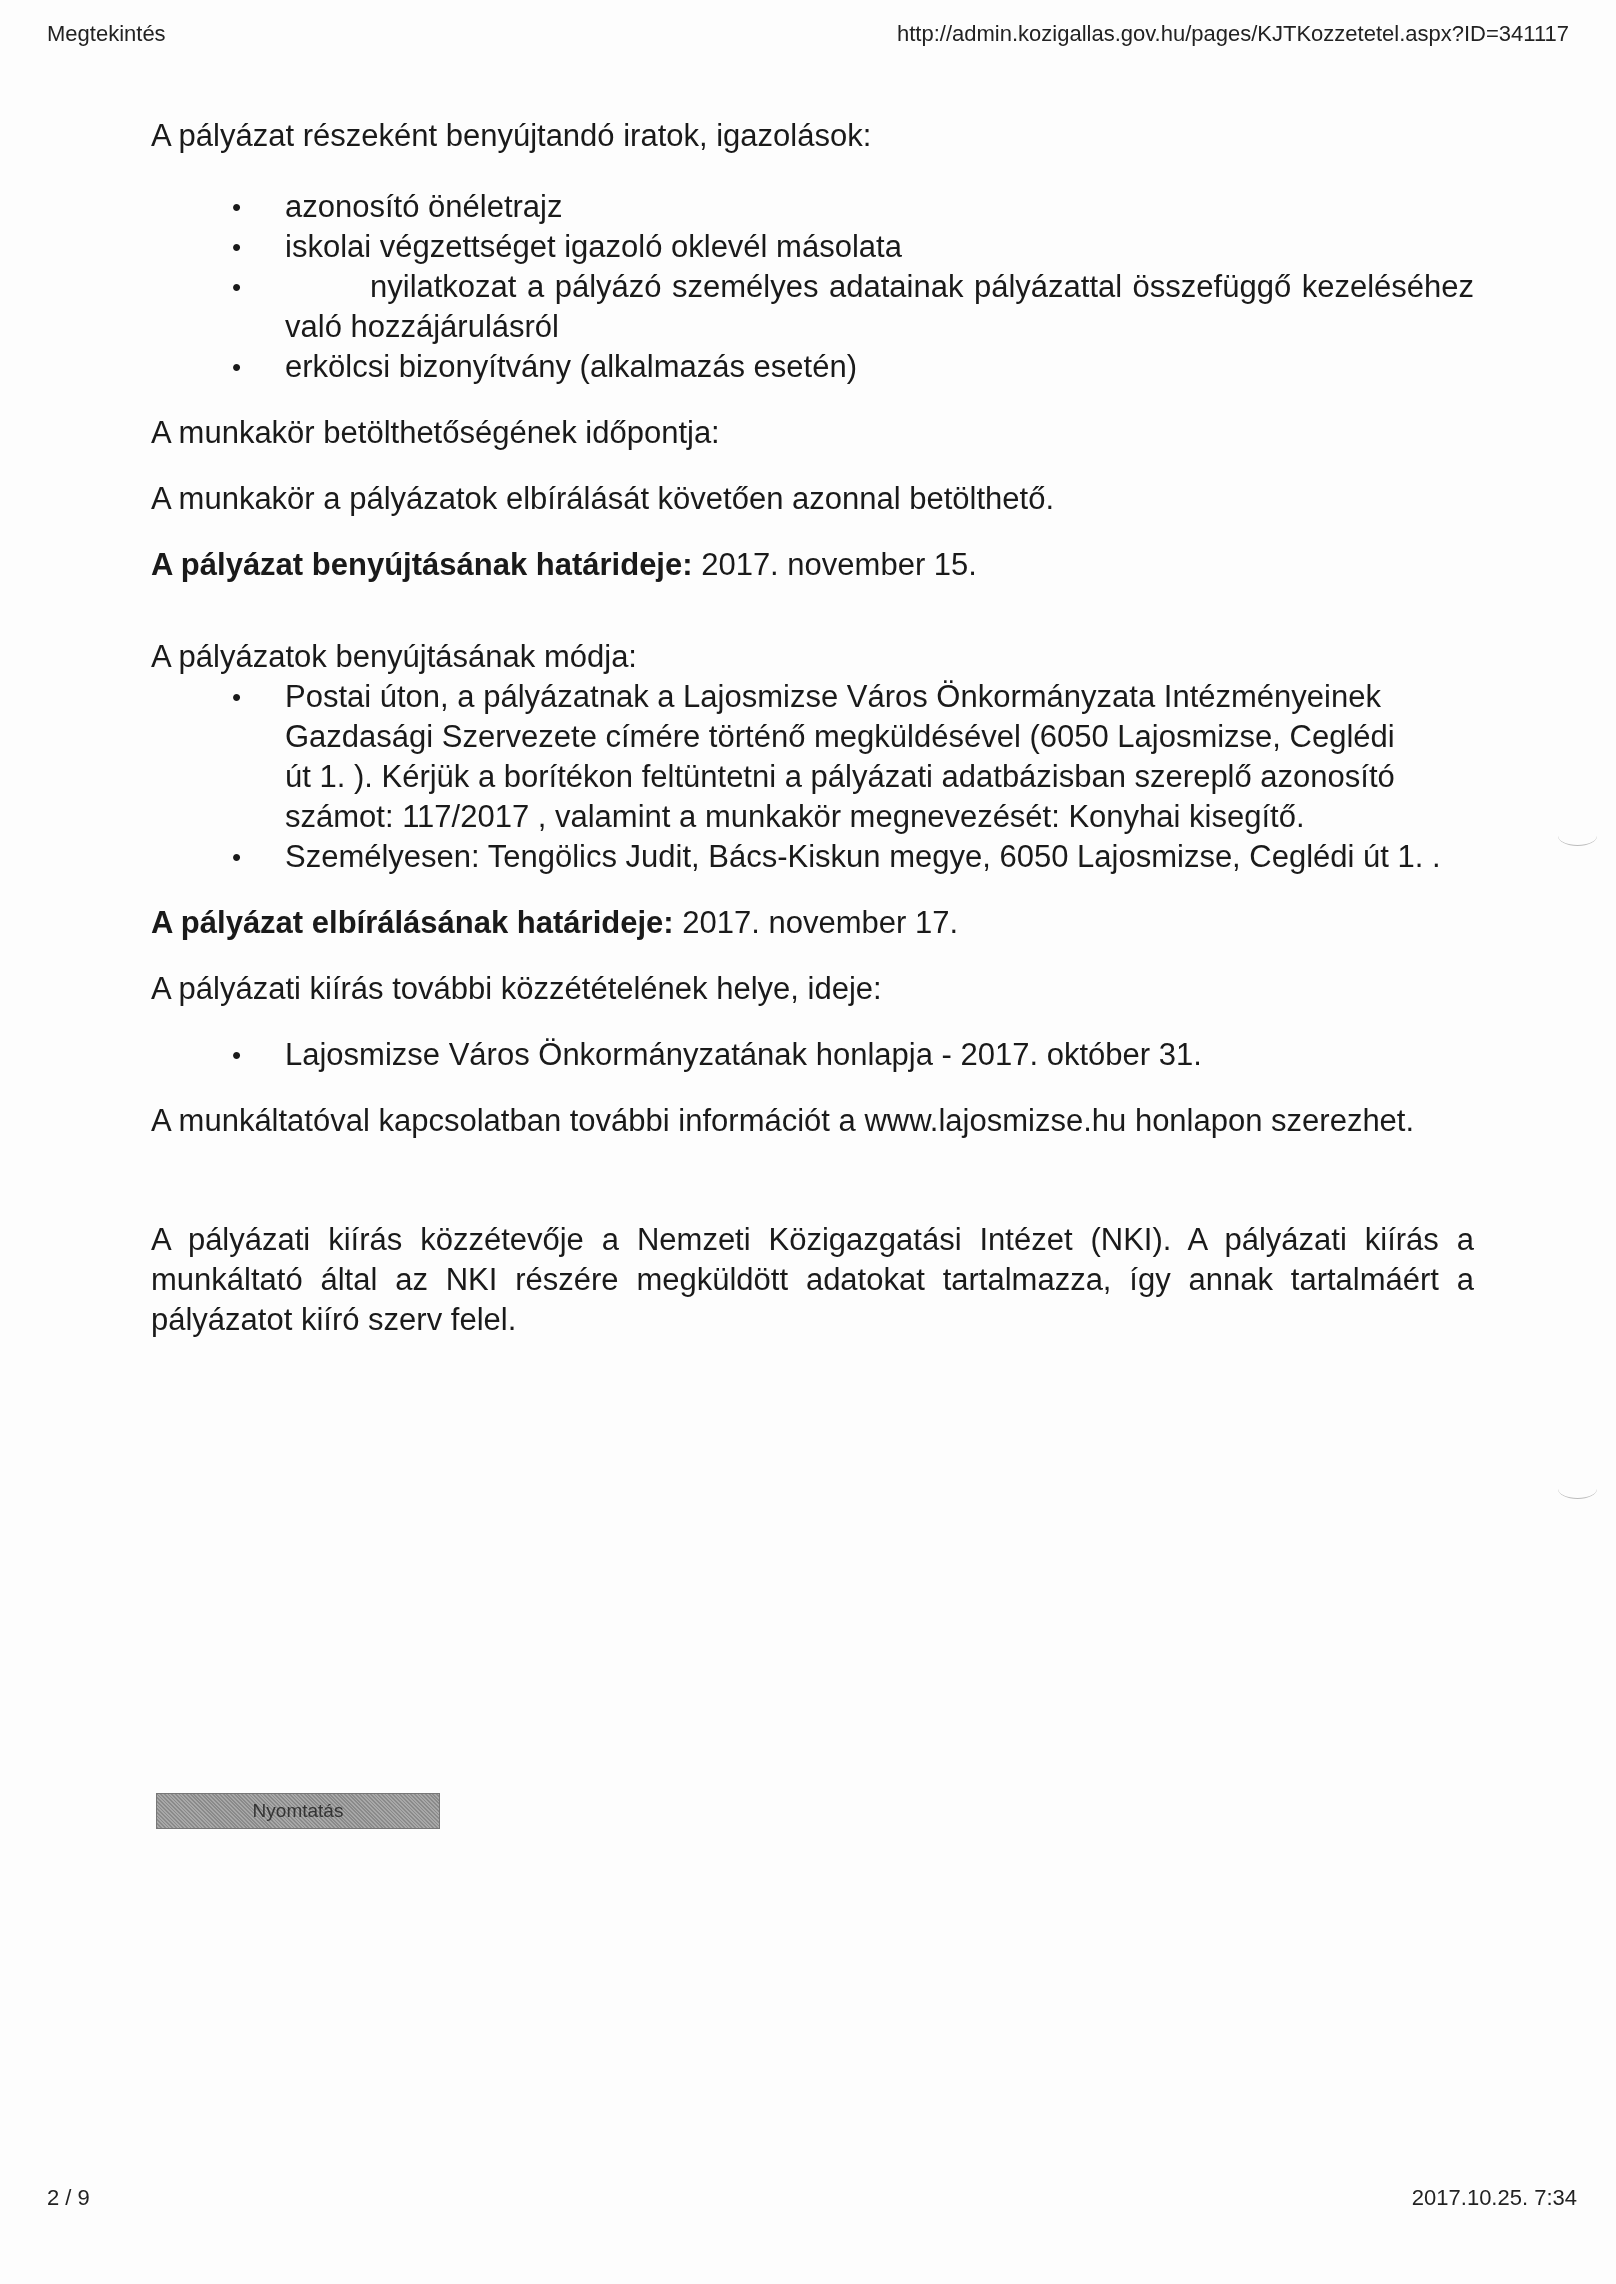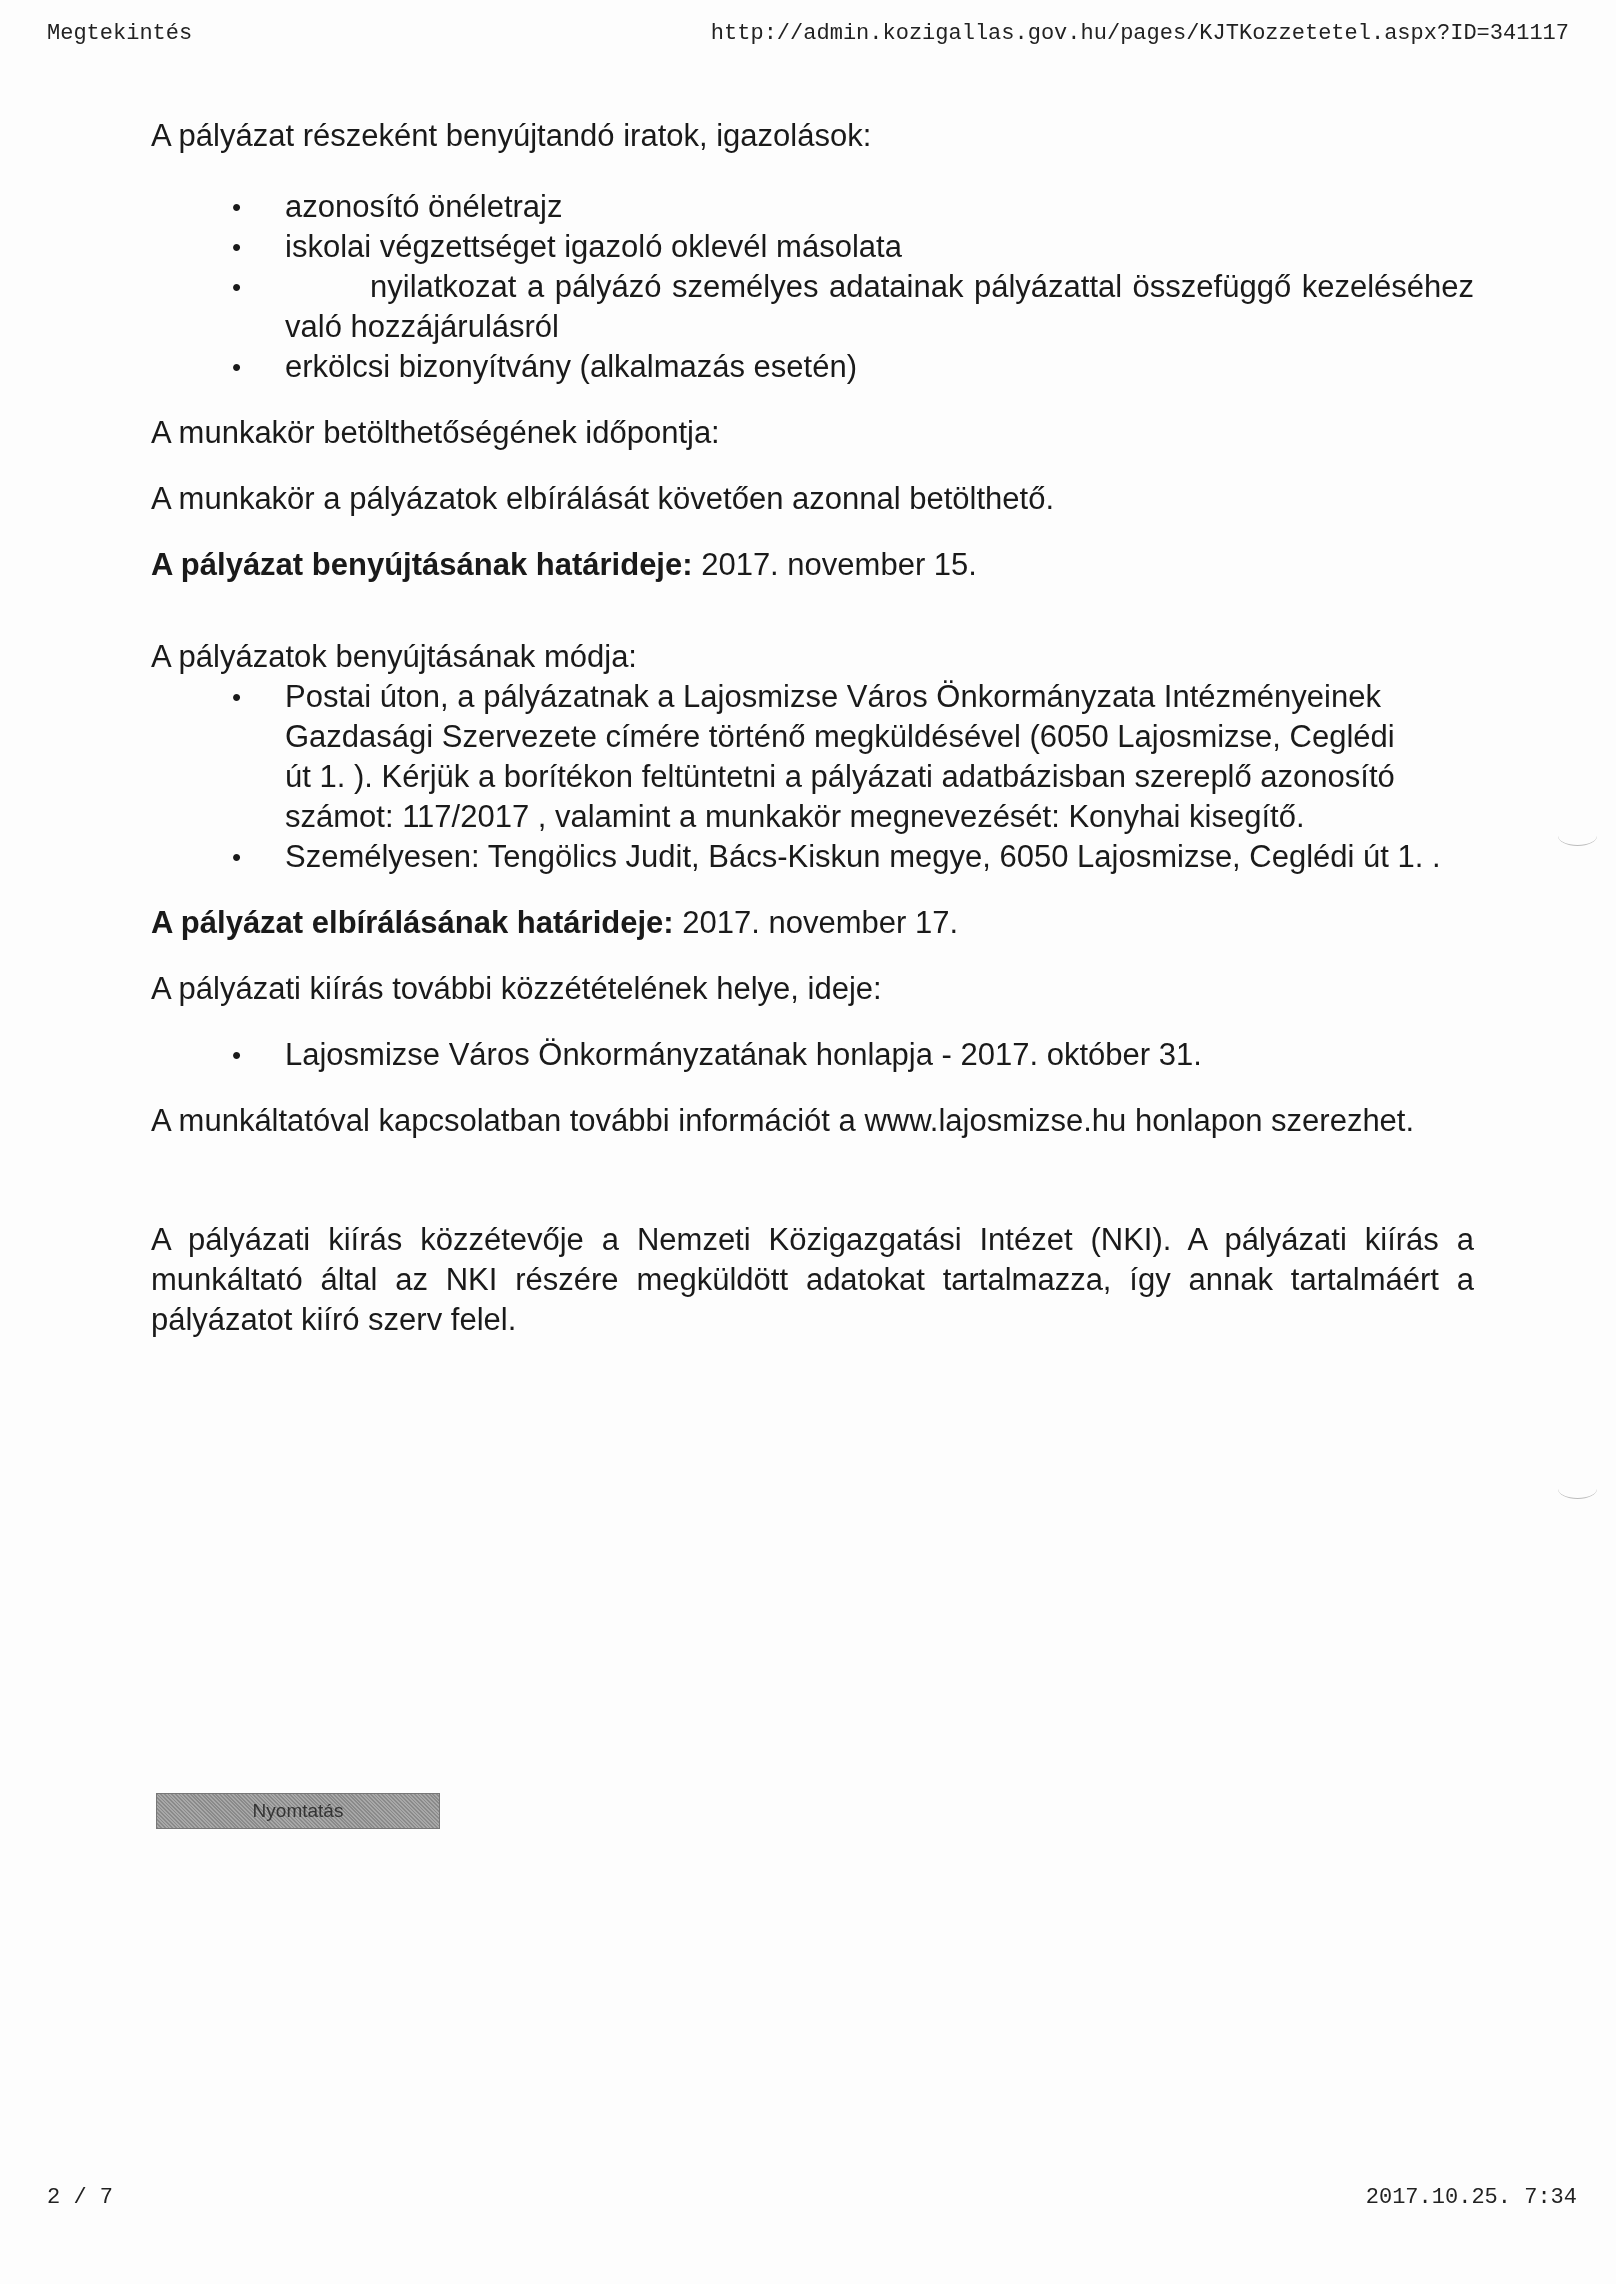--- a/index.html
+++ b/index.html
@@ -2,21 +2,21 @@
 <html style="font-size:10.4px"><head>
 <meta charset="utf-8">
 <style>
   html, body { margin: 0; padding: 0; }
   body {
     width: 1617px; height: 2284px; position: relative; overflow: hidden;
     background: #fdfdfd; color: #1a1a1a;
     font-family: "Liberation Sans", sans-serif;
   }
   .hdr, .ftr {
-    position: absolute; font-family: Liberation Mono, monospace;
+    position: absolute; font-family: Liberation Sans, sans-serif;
     font-size: 22px; color: #222;
   }
   .hdr-left { left: 47px; top: 21px; }
   .hdr-right { right: 48px; top: 21px; }
   .ftr-left { left: 47px; top: 2185px; }
   .ftr-right { right: 40px; top: 2185px; }
 
   .content {
     position: absolute; left: 151px; width: 1323px; top: 116px;
     font-size: 31px; line-height: 40px;
@@ -93,15 +93,15 @@
   <p class="h p" style="text-align:justify;text-align-last:left">A munkáltatóval kapcsolatban további információt a www.lajosmizse.hu honlapon szerezhet.</p>
   <div class="sp" style="height:13px"></div>
 
   <div class="sp" style="height:66px"></div>
 
   <p class="p">A pályázati kiírás közzétevője a Nemzeti Közigazgatási Intézet (NKI). A pályázati kiírás a munkáltató által az NKI részére megküldött adatokat tartalmazza, így annak tartalmáért a pályázatot kiíró szerv felel.</p>
 </div>
 
 <div class="btn">Nyomtatás</div>
 
-<div class="ftr ftr-left">2 / 7</div>
+<div class="ftr ftr-left">2 / 9</div>
 <div class="ftr ftr-right">2017.10.25. 7:34</div>
 
 
 </body></html>

